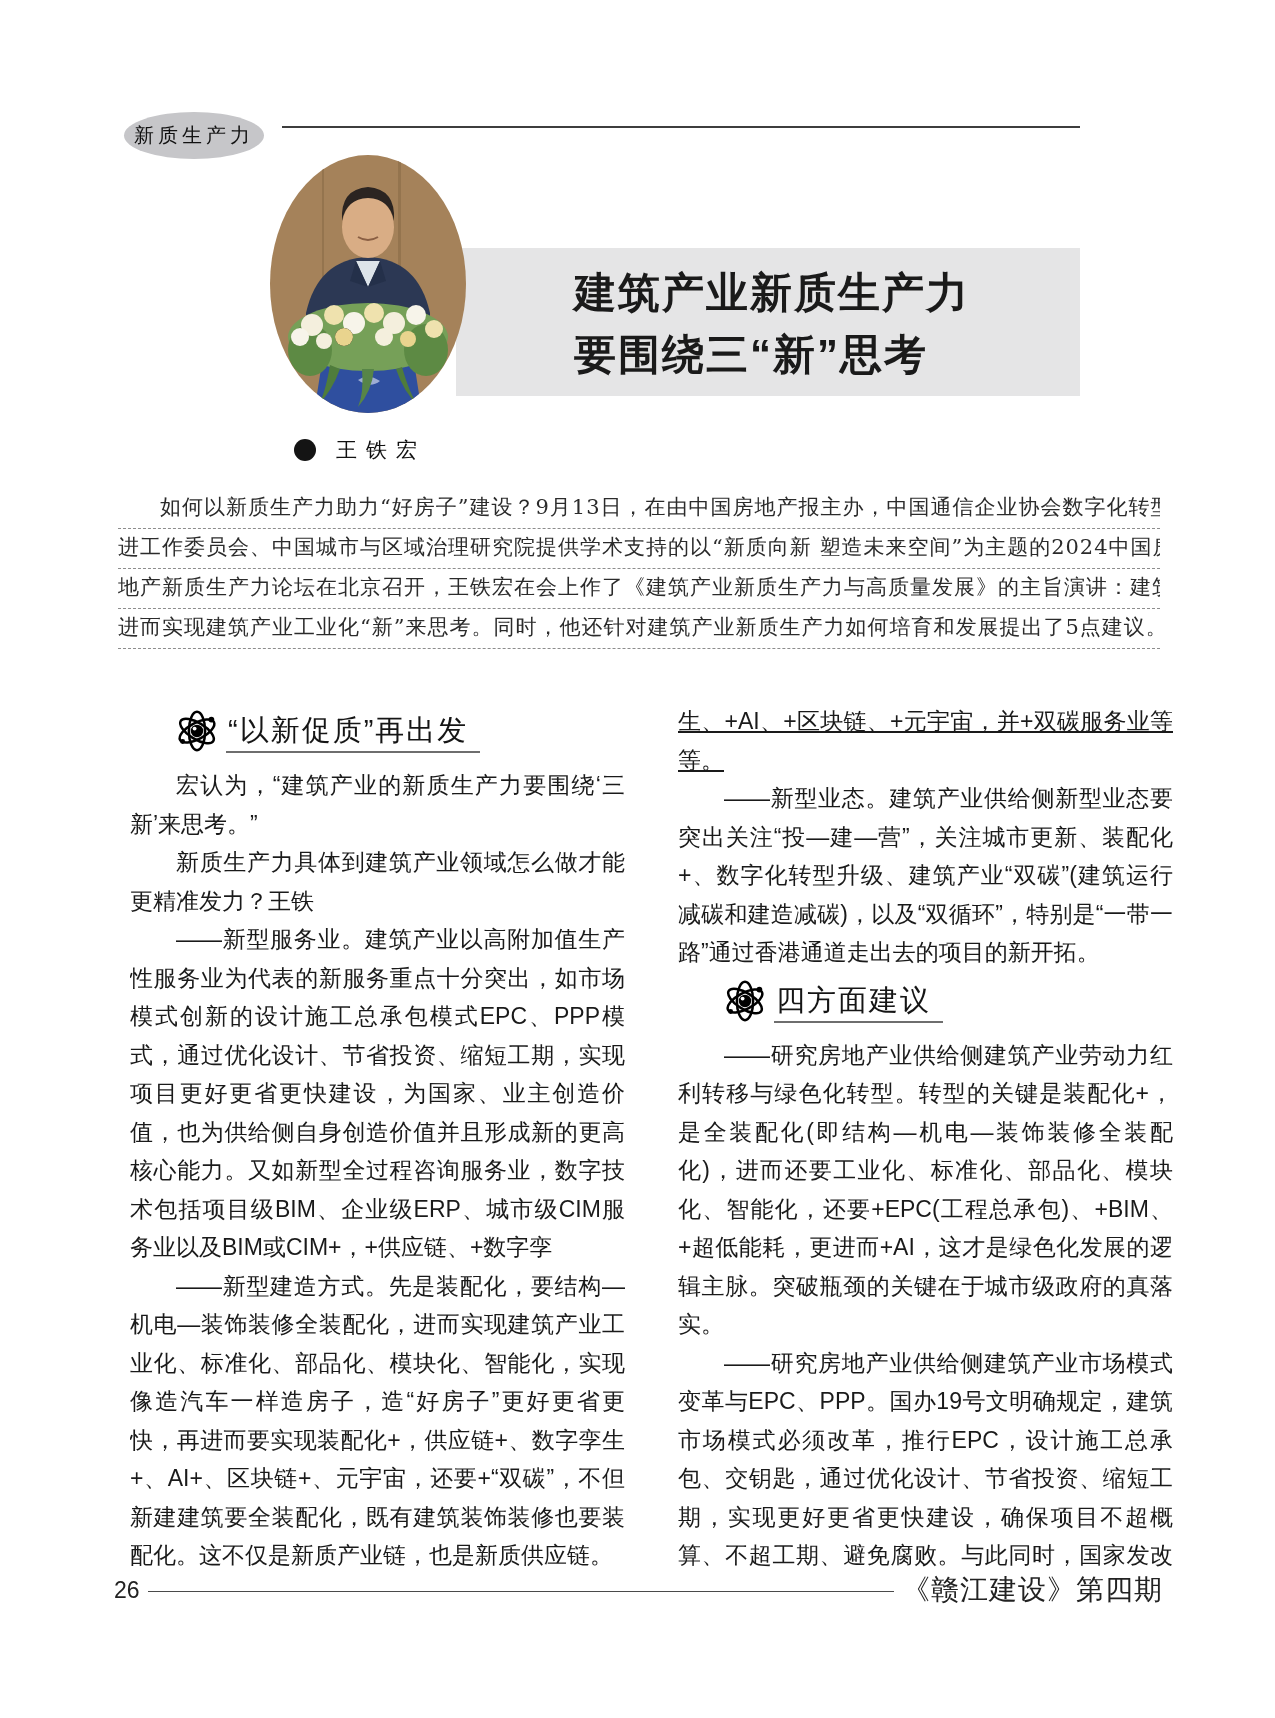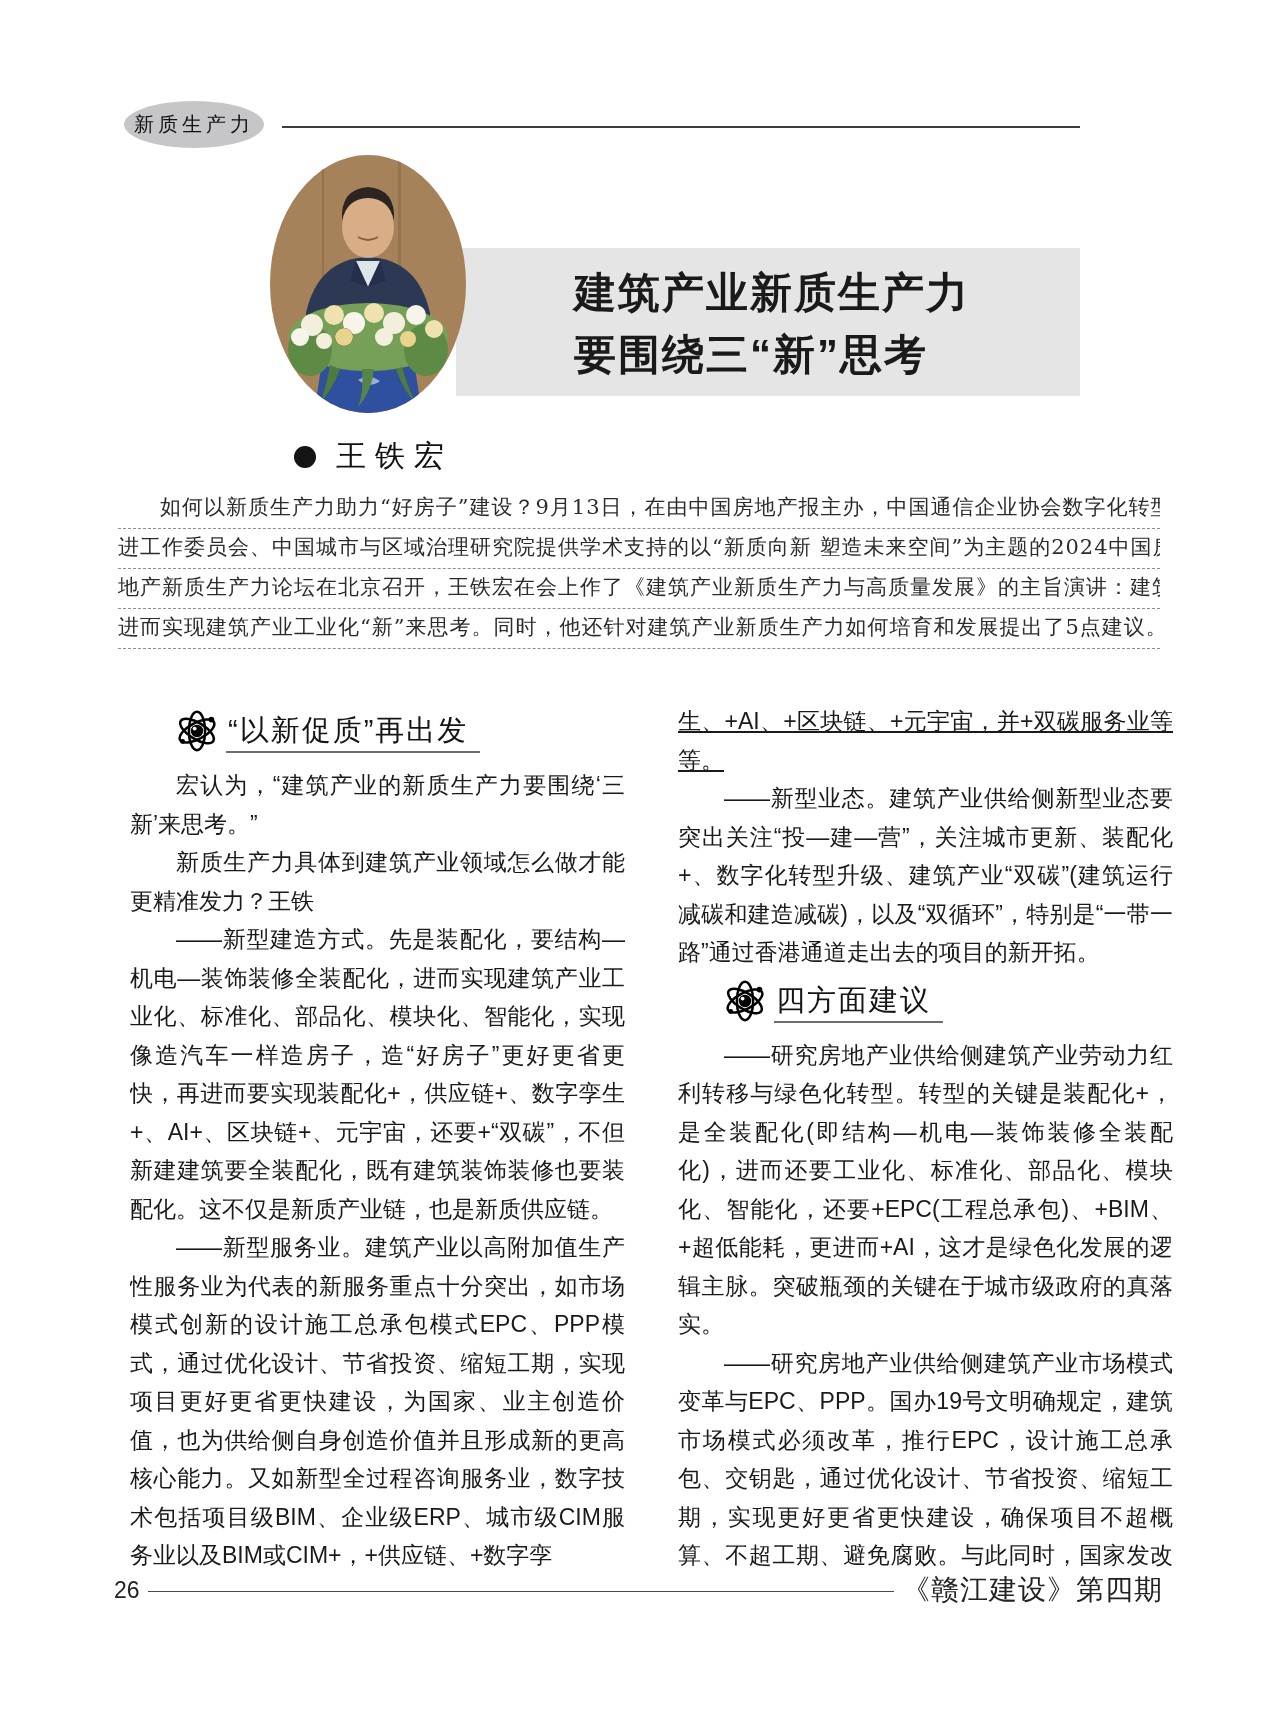--- a/index.html
+++ b/index.html
@@ -3,41 +3,41 @@
 <meta charset="utf-8">
 <style>
   html,body{margin:0;padding:0;background:#777;}
   .page{
     width:1275px;height:1718px;background:#ffffff;position:relative;
     margin:0 auto;overflow:hidden;color:#1a1a1a;
     font-family:"Liberation Sans",sans-serif;
   }
   
   .badge{
-    position:absolute;left:124px;top:101px;width:140px;height:47px;
+    position:absolute;left:124px;top:112px;width:140px;height:47px;
     background:#c6c6c9;border-radius:50%;
     display:flex;align-items:center;justify-content:center;
     font-family:"DejaVu Serif",serif;font-size:20px;letter-spacing:4px;color:#111;
   }
   .top-rule{position:absolute;left:282px;top:126px;width:798px;border-top:2px solid #3d3d3d;}
   
   .title-box{
     position:absolute;left:456px;top:248px;width:624px;height:148px;background:#e5e5e6;
     box-sizing:border-box;padding:14px 0 4px 118px;z-index:1;
   }
   .title-line{font-size:42px;font-weight:bold;letter-spacing:2px;line-height:62px;white-space:nowrap;}
   
   .photo{
     position:absolute;left:270px;top:155px;width:196px;height:258px;border-radius:50%;
     overflow:hidden;z-index:2;
   }
   
   .author{
     position:absolute;left:294px;top:436px;display:flex;align-items:center;
-    font-family:"DejaVu Serif",serif;font-size:30px;letter-spacing:9px;color:#111;
+    font-family:"DejaVu Serif",serif;font-size:21px;letter-spacing:9px;color:#111;
   }
   .author-dot{width:22px;height:22px;border-radius:50%;background:#141414;margin-right:20px;flex:none;}
   
   .intro{
     position:absolute;left:118px;top:489px;width:1042px;
     font-family:"DejaVu Serif",serif;font-size:21px;color:#2b2b2b;
   }
   .intro-line{
     height:39px;line-height:37px;border-bottom:1px dashed #8d8d8d;
     white-space:nowrap;overflow:hidden;letter-spacing:1px;
@@ -145,22 +145,22 @@
             <ellipse cx="24" cy="24" rx="20" ry="8.5" transform="rotate(90 24 24)"></ellipse>
           </g>
           <circle cx="24" cy="24" r="6.5" fill="#000"></circle>
           <circle cx="21.5" cy="21.5" r="2" fill="#fff"></circle>
           <circle cx="39" cy="12" r="3" fill="#000"></circle>
           <circle cx="9" cy="35" r="2.6" fill="#000"></circle>
         </svg><span class="section-title">“以新促质”再出发</span>
       </div>
       <p><span>宏认为，“建筑产业的新质生产力要围绕‘三新’来思考。”</span></p>
       <p><span>新质生产力具体到建筑产业领域怎么做才能更精准发力？王铁</span></p>
+      <p><b>——新型服务业</b><span>。建筑产业以高附加值生产性服务业为代表的新服务重点十分突出，如市场模式创新的设计施工总承包模式EPC、PPP模式，通过优化设计、节省投资、缩短工期，实现项目更好更省更快建设，为国家、业主创造价值，也为供给侧自身创造价值并且形成新的更高核心能力。又如新型全过程咨询服务业，数字技术包括项目级BIM、企业级ERP、城市级CIM服务业以及BIM或CIM+，+供应链、+数字孪</span></p>
       <p><b>——新型建造方式</b><span>。先是装配化，要结构—机电—装饰装修全装配化，进而实现建筑产业工业化、标准化、部品化、模块化、智能化，实现像造汽车一样造房子，造“好房子”更好更省更快，再进而要实现装配化+，供应链+、数字孪生+、AI+、区块链+、元宇宙，还要+“双碳”，不但新建建筑要全装配化，既有建筑装饰装修也要装配化。这不仅是新质产业链，也是新质供应链。</span></p>
-      <p><b>——新型服务业</b><span>。建筑产业以高附加值生产性服务业为代表的新服务重点十分突出，如市场模式创新的设计施工总承包模式EPC、PPP模式，通过优化设计、节省投资、缩短工期，实现项目更好更省更快建设，为国家、业主创造价值，也为供给侧自身创造价值并且形成新的更高核心能力。又如新型全过程咨询服务业，数字技术包括项目级BIM、企业级ERP、城市级CIM服务业以及BIM或CIM+，+供应链、+数字孪</span></p>
     </div>
 
     <div class="col">
       <p class="noindent"><span>生、+AI、+区块链、+元宇宙，并+双碳服务业等等。</span></p>
       <p><b>——新型业态</b><span>。建筑产业供给侧新型业态要突出关注“投—建—营”，关注城市更新、装配化+、数字化转型升级、建筑产业“双碳”(建筑运行减碳和建造减碳)，以及“双循环”，特别是“一带一路”通过香港通道走出去的项目的新开拓。</span></p>
       <div class="section-head">
         <svg class="atom" viewBox="0 0 48 48">
           <g stroke="#000" fill="none" stroke-width="2.6">
             <ellipse cx="24" cy="24" rx="20" ry="8.5" transform="rotate(-28 24 24)"></ellipse>
             <ellipse cx="24" cy="24" rx="20" ry="8.5" transform="rotate(32 24 24)"></ellipse>

